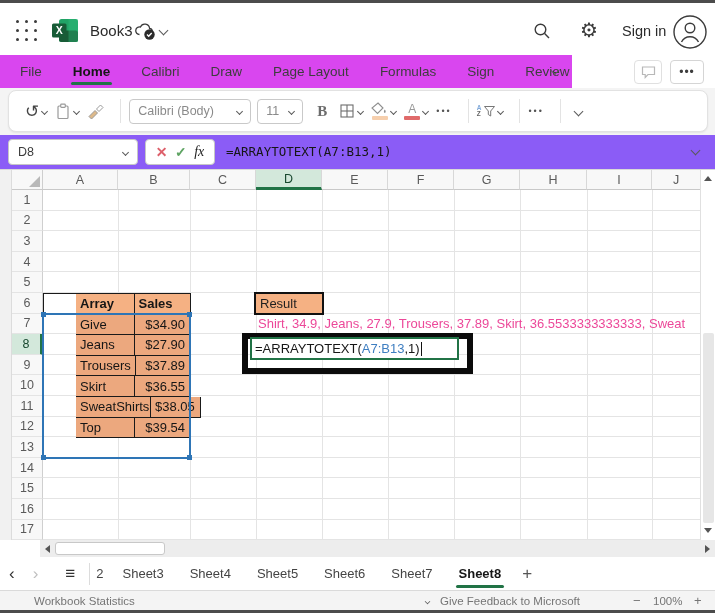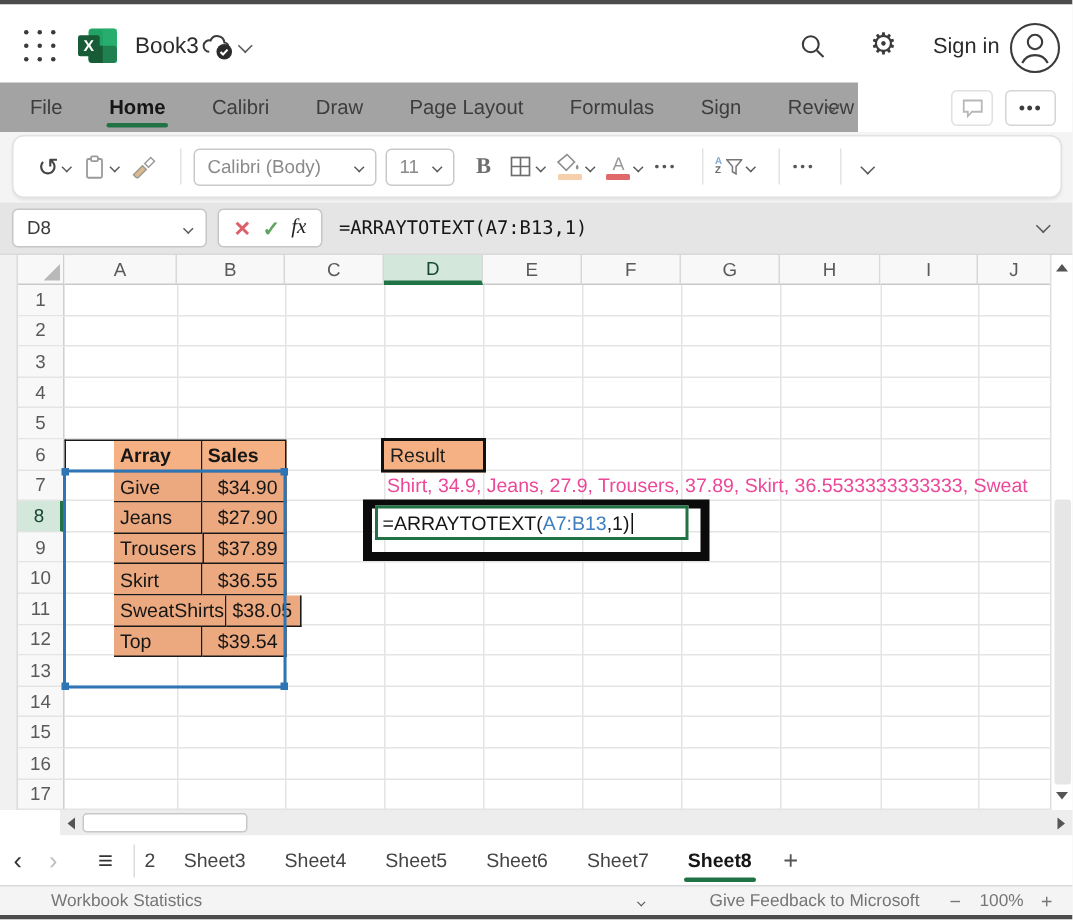--- a/index.html
+++ b/index.html
@@ -23,21 +23,21 @@
   .chev { display:inline-block; width:7px; height:7px; border-right:1.6px solid #5a5a5a;
           border-bottom:1.6px solid #5a5a5a; transform:rotate(45deg); }
   .chev.sm { width:5px; height:5px; }
   .title-chev { left:160px; top:24px; }
   .search-ic { left:533px; top:19px; }
   .gear-ic { left:580px; top:15px; font-size:20px; color:#3b3b3b; line-height:24px; }
   .signin { left:622px; top:20px; font-size:14.5px; color:#2b2b2b; }
   .avatar { left:672px; top:11px; }
 
   
-  .menubar { left:0; top:55px; width:572px; height:33px; background:#a3a3a3; }
+  .menubar { left:0; top:55px; width:572px; height:33px; background:#d946ef; }
   .menu-items { left:18px; top:0; height:33px; display:flex; align-items:center; gap:27px; }
   .menu-item { font-size:13.5px; color:#3d3d3d; cursor:pointer; position:relative; padding:6px 2px; }
   .menu-item.active { font-weight:bold; color:#161616; }
   .menu-item.active::after { content:""; position:absolute; left:0; right:0; bottom:0;
                              height:3px; border-radius:2px; background:#217346; }
   .menu-chev { left:550px; top:68px; }
   .comment-btn { left:634px; top:60px; width:28px; height:24px; border:1px solid #e0e0e0;
                  border-radius:4px; display:flex; align-items:center; justify-content:center; }
   .more-btn { left:670px; top:60px; width:34px; height:24px; border:1px solid #d5d5d5;
               border-radius:4px; display:flex; align-items:center; justify-content:center;
@@ -57,21 +57,21 @@
              display:flex; align-items:center; justify-content:space-between;
              padding:0 8px; color:#8a8a8a; font-size:12.5px; margin-right:14px; }
   .bold-b { font-weight:bold; font-size:15px; color:#6d6d6d; font-family:"Liberation Serif",serif; margin-right:12px; }
   .icon-stack { display:flex; flex-direction:column; align-items:center; }
   .color-bar { width:16px; height:4px; border-radius:1px; margin-top:1px; }
   .dots { font-size:9px; letter-spacing:2px; color:#555; }
   .sortaz { display:flex; flex-direction:column; font-size:6.5px; line-height:6.5px; color:#666; font-weight:bold; }
   .undo-g { font-size:17px; color:#444; line-height:17px; }
 
   
-  .fbar { left:0; top:135px; width:715px; height:35px; background:#e5e5e5; border-bottom:1px solid #d9d9d9; }
+  .fbar { left:0; top:135px; width:715px; height:35px; background:#8b5cf6; border-bottom:1px solid #d9d9d9; }
   .namebox { left:8px; top:4px; width:130px; height:26px; border:1px solid #c6c6c6; border-radius:4px;
              background:#fff; display:flex; align-items:center; justify-content:space-between; padding:0 9px; }
   .namebox-text { font-size:12.5px; color:#3b3b3b; }
   .fxbox { left:145px; top:4px; width:70px; height:26px; border:1px solid #c6c6c6; border-radius:4px;
            background:#fff; display:flex; align-items:center; justify-content:space-around; padding:0 6px; }
   .cancel-x { color:#dd5f6a; font-size:14px; font-weight:bold; }
   .enter-ck { color:#5fa463; font-size:14px; font-weight:bold; }
   .fx { font-family:Liberation Serif, serif; font-style:italic; font-size:14px; color:#222; }
   .fml { left:226px; top:9px; font-family:"DejaVu Sans Mono", monospace; font-size:12.5px; color:#161616; }
   .fbar-chev { left:692px; top:12px; }
@@ -143,21 +143,21 @@
   .stab.active { color:#161616; font-weight:bold; }
   .stab.active::after { content:""; position:absolute; left:10px; right:10px; bottom:2px;
                         height:3px; border-radius:2px; background:#217346; }
   .addtab { font-size:17px; color:#555; padding:0 8px; cursor:pointer; }
 
   
   .statusbar { left:0; top:590px; width:715px; height:20px; background:#f4f4f4;
                border-top:1px solid #dadada; display:flex; align-items:center; font-size:11.5px; color:#757575; }
   .sb-left { margin-left:34px; cursor:pointer; }
   .sb-chev { position:absolute; left:425px; top:8px; transform:rotate(45deg) scale(.8); }
-  .sb-feedback { position:absolute; left:440px; cursor:pointer;margin-left:33px; }
+  .sb-feedback { position:absolute; left:440px; cursor:pointer; }
   .sb-zoomout { position:absolute; left:633px; font-size:13px; cursor:pointer; }
   .sb-zoom { position:absolute; left:653px; }
   .sb-zoomin { position:absolute; left:694px; font-size:13px; cursor:pointer; }
 
   svg { display:block; }
 </style>
 </head>
 <body>
 
 <div id="root">

